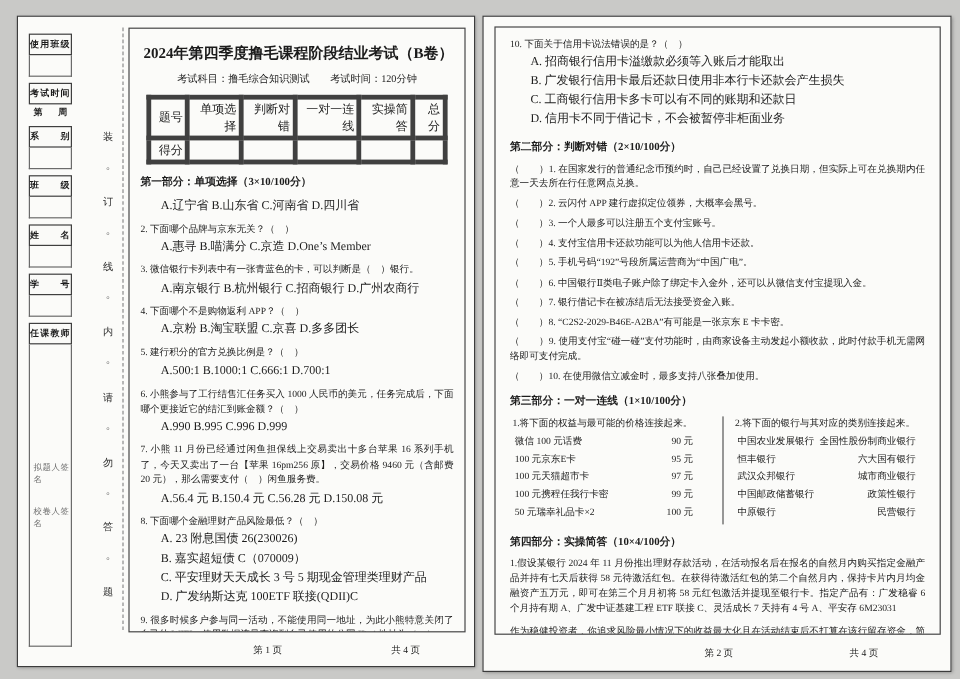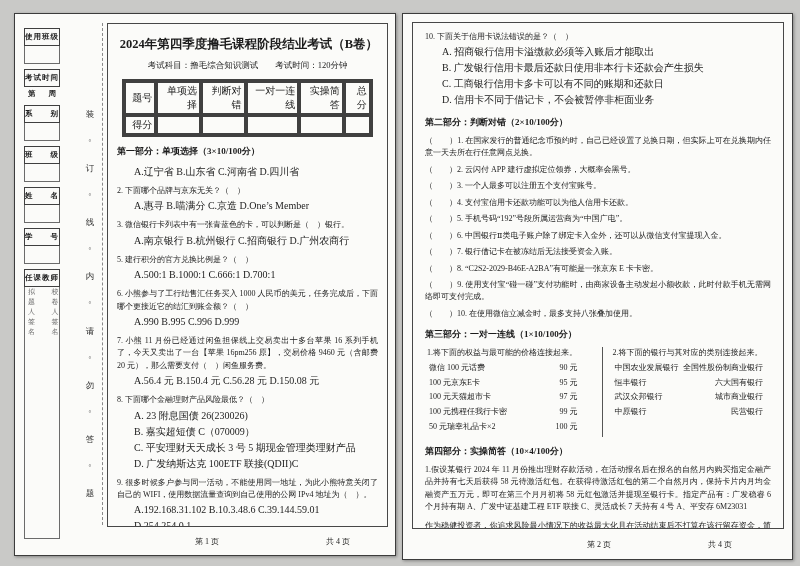--- a/index.html
+++ b/index.html
@@ -13,21 +13,21 @@
   #left-page{left:14px;top:13px;width:380px;height:541px;}
   #right-page{left:402px;top:13px;width:389px;height:545px;}
 
   
   .sidebar{position:absolute;left:9px;top:14px;bottom:16px;width:36px;display:flex;flex-direction:column;}
   .sb-group{margin-bottom:5px;display:flex;flex-direction:column;}
   .sb-label{border:1px solid #3f3f3f;font-weight:bold;font-size:7.5px;text-align:center;padding:3px 0;letter-spacing:1px;background:#faFaf8;}
   .sb-blank{border:1px solid #6b6b6b;border-top:none;height:17px;}
   .sb-week{display:flex;justify-content:space-between;padding:2px 4px 1px;font-weight:bold;font-size:7.5px;}
   .sb-teacher{flex:1;margin-bottom:0;}
-  .sb-tall{flex:1;display:flex;flex-direction:row;justify-content:center;gap:16px;padding-left:3px;}
+  .sb-tall{flex:1;display:flex;flex-direction:column;justify-content:center;gap:16px;padding-left:3px;}
   .sb-sig{font-size:7px;color:#6d6d6d;letter-spacing:.5px;}
 
   
   .binding{position:absolute;left:67px;top:95px;bottom:55px;width:16px;display:flex;flex-direction:column;align-items:center;justify-content:space-between;}
   .bind-char{font-size:8.5px;color:#2e2e2e;}
   .bind-dot{font-size:7px;color:#666;line-height:4px;}
   .dash-line{position:absolute;left:87px;top:9px;bottom:30px;width:0;border-left:1px dashed #8a8a8a;}
 
   
   .content-frame{position:absolute;border:1px solid #474747;box-sizing:border-box;overflow:hidden;}
@@ -51,21 +51,21 @@
 
   .match-wrap{display:flex;margin-bottom:2px;gap:16px;}
   .match-col{flex:1;padding:0 6px 2px 2px;}
   .match-col + .match-col{border-left:1px solid #555;padding-left:10px;}
   .match-title{font-size:8px;margin-bottom:3px;}
   .match-row{display:flex;justify-content:space-between;font-size:8px;line-height:1.85;padding:0 2px;}
 
   .p4-para{font-size:8px;line-height:1.55;text-align:justify;margin-bottom:7px;}
 
   .page-footer{position:absolute;font-size:8px;display:flex;}
-  #left-footer{bottom:8px;left:92px;right:7px;}
+  #left-footer{bottom:8px;left:108px;right:7px;}
   #left-footer .f-page{margin-left:88px;}
   #left-footer .f-total{margin-left:auto;margin-right:38px;}
   #right-footer{bottom:9px;left:9px;right:8px;}
   #right-footer .f-page{margin-left:175px;}
   #right-footer .f-total{margin-left:auto;margin-right:52px;}
 </style>
 </head>
 <body>
 
 <div class="page" id="left-page">
@@ -162,20 +162,26 @@
             <div class="option-line">A.惠寻  B.喵满分  C.京造  D.One’s Member</div>
           </div>
         </div>
         <div class="question">
           <div class="q-text">3. 微信银行卡列表中有一张青蓝色的卡，可以判断是（　）银行。</div>
           <div class="q-options">
             <div class="option-line">A.南京银行  B.杭州银行  C.招商银行  D.广州农商行</div>
           </div>
         </div>
         <div class="question">
+          <div class="q-text">4. 下面哪个不是购物返利 APP？（　）</div>
+          <div class="q-options">
+            <div class="option-line">A.京粉  B.淘宝联盟  C.京喜  D.多多团长</div>
+          </div>
+        </div>
+        <div class="question">
           <div class="q-text">5. 建行积分的官方兑换比例是？（　）</div>
           <div class="q-options">
             <div class="option-line">A.500:1  B.1000:1  C.666:1  D.700:1</div>
           </div>
         </div>
         <div class="question">
           <div class="q-text">6. 小熊参与了工行结售汇任务买入 1000 人民币的美元，任务完成后，下面哪个更接近它的结汇到账金额？（　）</div>
           <div class="q-options">
             <div class="option-line">A.990  B.995  C.996  D.999</div>
           </div>
@@ -271,20 +277,24 @@
           </div>
           <div class="match-row">
             <span>恒丰银行</span>
             <span>六大国有银行</span>
           </div>
           <div class="match-row">
             <span>武汉众邦银行</span>
             <span>城市商业银行</span>
           </div>
           <div class="match-row">
+            <span>中国邮政储蓄银行</span>
+            <span>政策性银行</span>
+          </div>
+          <div class="match-row">
             <span>中原银行</span>
             <span>民营银行</span>
           </div>
         </div>
     </div>
 
     <div class="section-heading">第四部分：实操简答（10×4/100分）</div>
     <div id="part4-paras">
         <div class="p4-para">1.假设某银行 2024 年 11 月份推出理财存款活动，在活动报名后在报名的自然月内购买指定金融产品并持有七天后获得 58 元待激活红包。在获得待激活红包的第二个自然月内，保持卡片内月均金融资产五万元，即可在第三个月月初将 58 元红包激活并提现至银行卡。指定产品有：广发稳睿 6 个月持有期 A、广发中证基建工程 ETF 联接 C、灵活成长 7 天持有 4 号 A、平安存 6M23031</div>
         <div class="p4-para">作为稳健投资者，你追求风险最小情况下的收益最大化且在活动结束后不打算在该行留存资金，简述你会选择哪个金融产品？理由是什么？在哪天开始进行投资转入？计算在假定理财产品固定 2% 年化收益率下叠加活动奖励后的综合年化利率收益大致为？</div>

